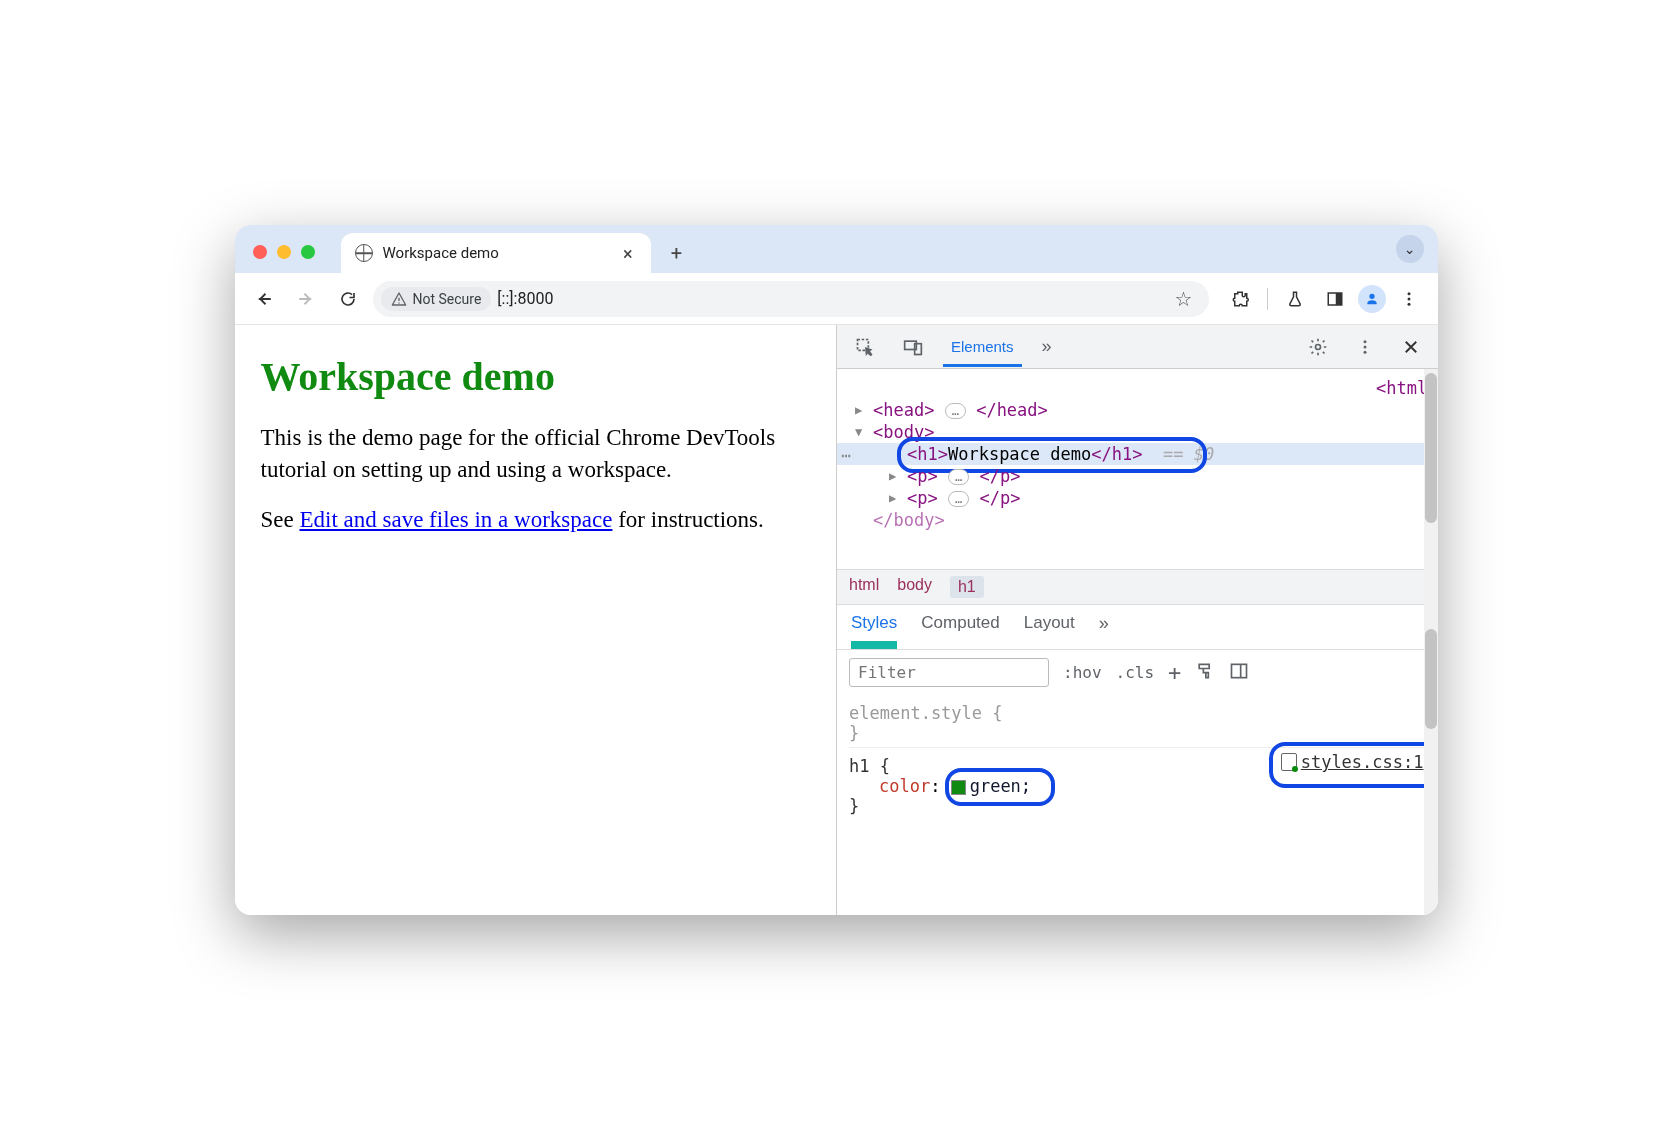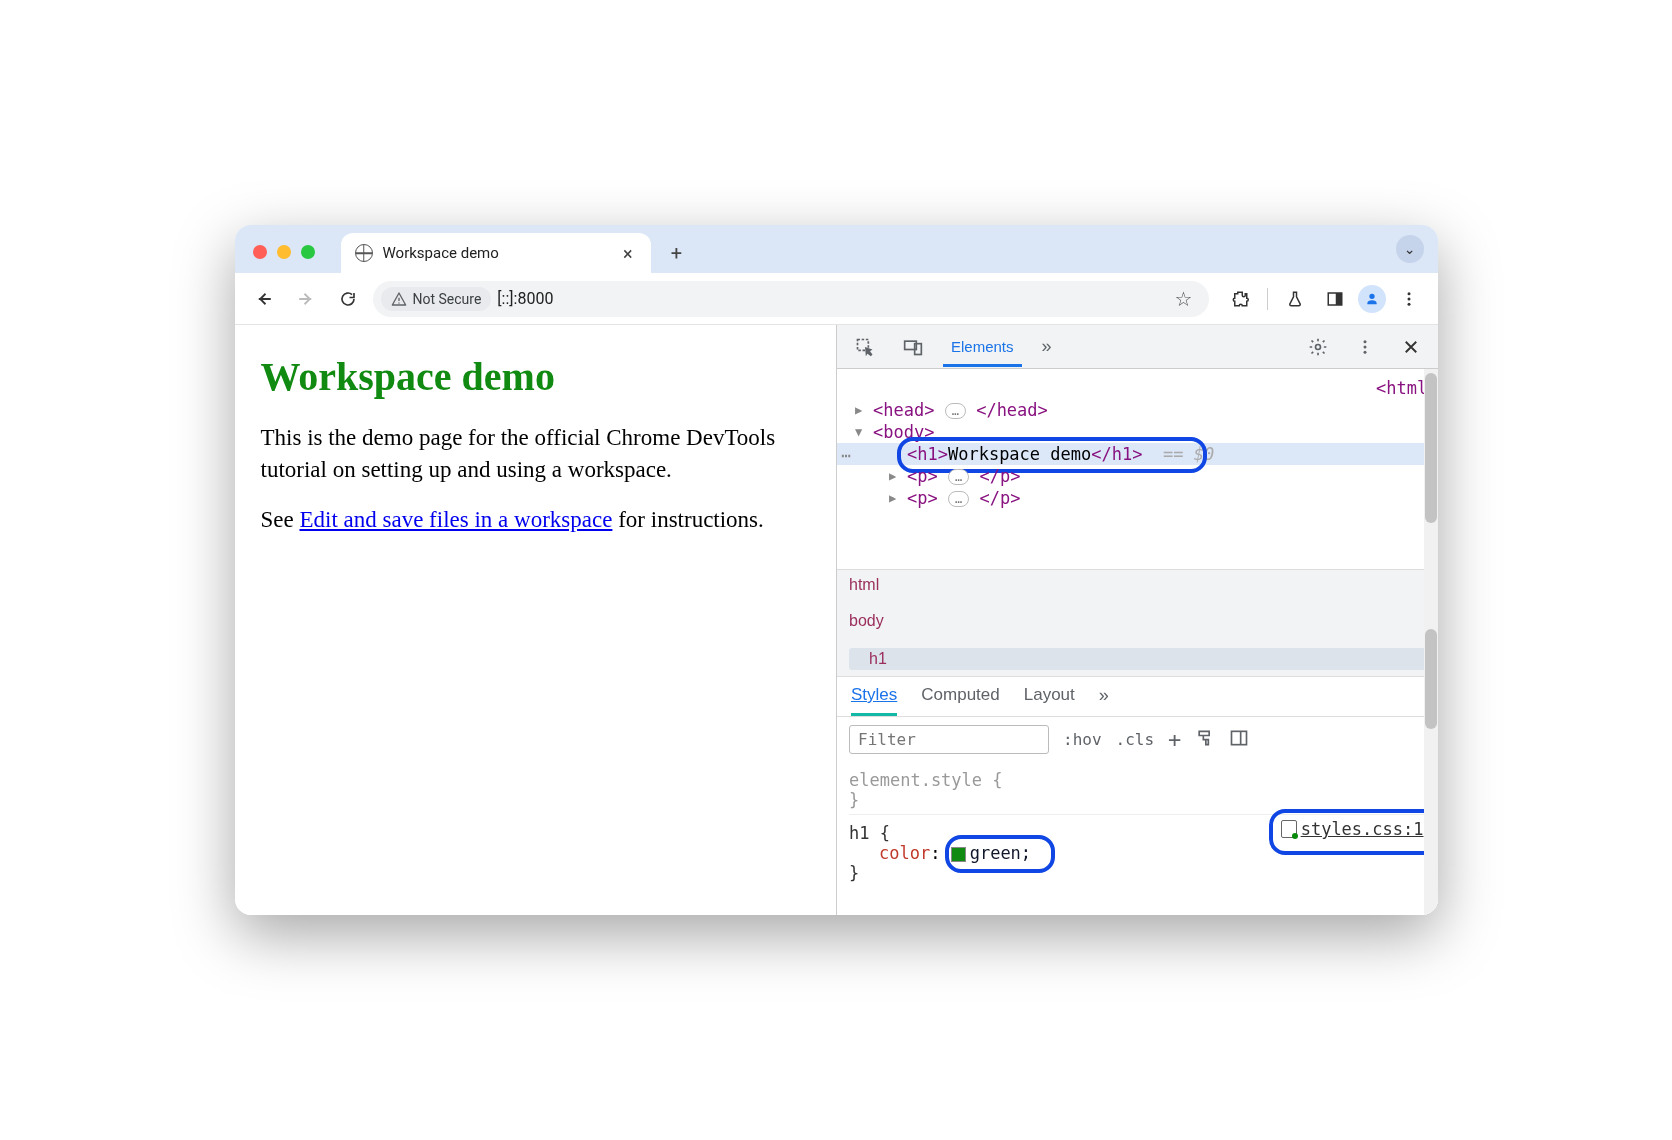--- a/index.html
+++ b/index.html
@@ -208,31 +208,31 @@
     border-radius: 16px;
     position: absolute;
     pointer-events: none;
   }
   .eq0 { color:#aaa; font-family:Menlo,monospace; }
   .eq0 .dollar { font-style:italic; }
   
   .breadcrumb {
     background:#f1f3f4; border-top:1px solid #ddd; border-bottom:1px solid #ddd;
     padding:6px 12px; display:flex; gap:18px;
-    font-size:16px; color:#9b2f5c;flex-direction:column;
+    font-size:16px; color:#9b2f5c;
   }
   .breadcrumb .crumb { cursor:pointer; }
-  .breadcrumb .crumb.sel { background:#dce3eb; padding:2px 20px; border-radius:3px; }
+  .breadcrumb .crumb.sel { background:#dce3eb; padding:2px 8px; border-radius:3px; }
   
   .styles-tabs {
     display:flex; gap:24px; padding:8px 14px 0 14px; border-bottom:1px solid #ddd;
     color:#5f6368; font-size:17px;
   }
   .styles-tabs .stab { padding-bottom:8px; cursor:pointer; }
-  .styles-tabs .stab.active { color:#1a73e8; border-bottom:3px solid #14b8a6;text-decoration:underline; }
+  .styles-tabs .stab.active { color:#1a73e8; border-bottom:8px solid #14b8a6; }
   
   .styles-toolbar {
     display:flex; align-items:center; gap:14px; padding:8px 12px;
     font-family: Menlo, Consolas, monospace; font-size:16px; color:#5f6368;
   }
   .filter-input {
     border:1px solid #bbb; border-radius:3px; padding:4px 8px;
     font-size:16px; width:200px; font-family:inherit; color:#888;
   }
   .styles-toolbar .tool { cursor:pointer; color:#5f6368; }
@@ -403,20 +403,21 @@
 
         <div class="dom-line selected-row">
           <span class="row-actions">⋯</span>
           <span class="tag-purple">&lt;h1&gt;</span><span class="txt-black">Workspace demo</span><span class="tag-purple">&lt;/h1&gt;</span>
           &nbsp;<span class="eq0"><span>== </span><span class="dollar">$0</span></span>
           <div class="highlight-ring" style="left:60px; top:-6px; width:310px; height:36px;"></div>
         </div>
 
         <div class="dom-line pl3"><span class="tri">▶</span><span class="tag-purple">&lt;p&gt;</span> <span class="badge-dots">…</span> <span class="tag-purple">&lt;/p&gt;</span></div>
         <div class="dom-line pl3"><span class="tri">▶</span><span class="tag-purple">&lt;p&gt;</span> <span class="badge-dots">…</span> <span class="tag-purple">&lt;/p&gt;</span></div>
+        <div class="dom-line pl2" style="opacity:.6"><span class="tag-purple">&lt;/body&gt;</span></div>
       </div>
 
       <div class="breadcrumb">
         <span class="crumb">html</span>
         <span class="crumb">body</span>
         <span class="crumb sel">h1</span>
       </div>
 
       <div class="styles-tabs">
         <div class="stab active">Styles</div>

